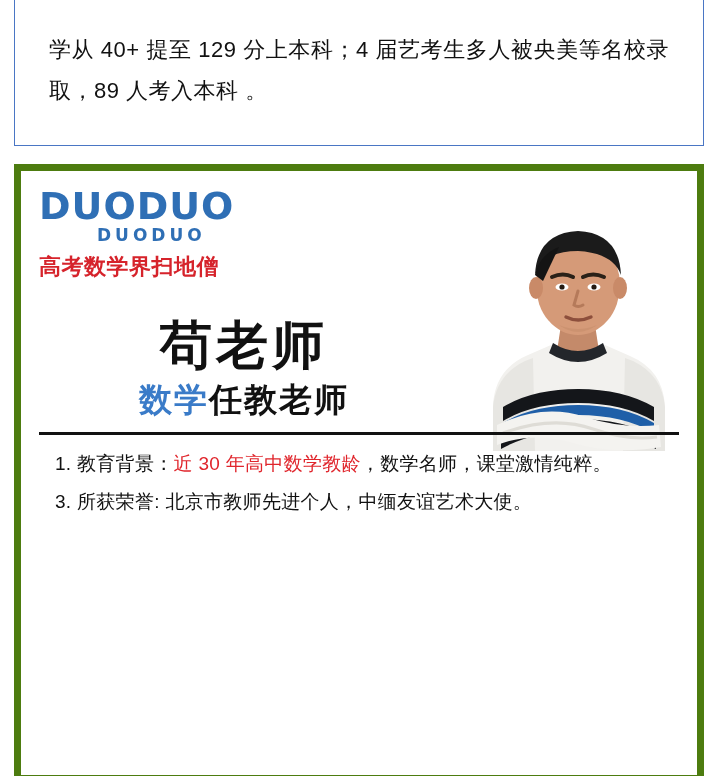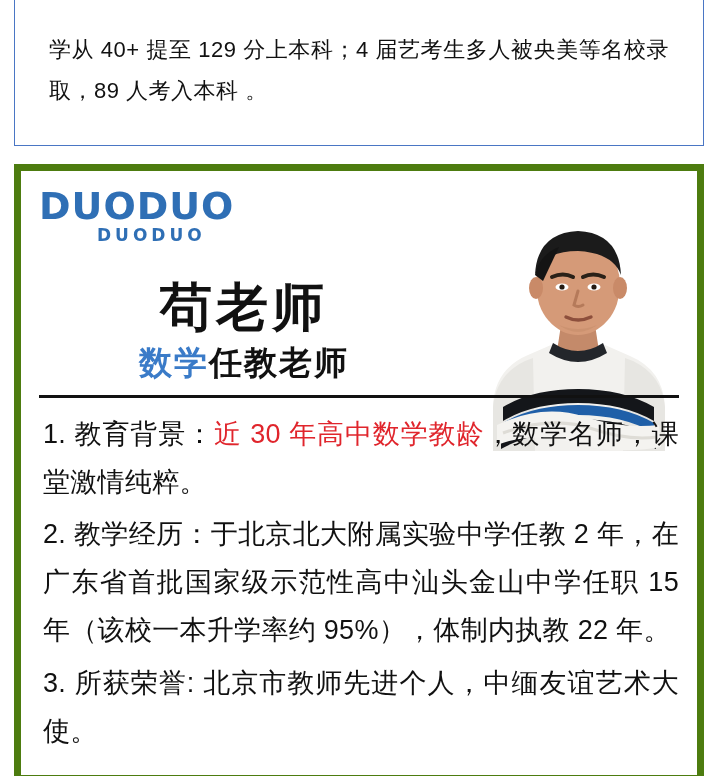--- a/index.html
+++ b/index.html
@@ -124,22 +124,22 @@
     z-index: 2;
   }
   .photo svg { display: block; }
 
   
   .bio {
     position: relative;
     z-index: 3;
   }
   .bio p {
-    margin: 0 0 4px 4px;
-    font-size: 27px;
+    margin: 0 0 4px 16px;
+    font-size: 19px;
     line-height: 1.78;
     letter-spacing: 0.3px;
     text-align: justify;
     color: #111;
   }
   .red { color: #e0252c; }
 </style>
 </head>
 <body>
 
@@ -201,32 +201,32 @@
 
           <path d="M86 132 Q105 140 124 132 Q105 146 86 132 Z" fill="#c78d6b" opacity="0.6"></path>
         </g>
       </svg>
     </div>
 
     <div class="brand-block">
       <div class="brand-word">DUODUO</div>
       <div class="brand-sub">DUODUO</div>
       <div class="tagline">
+        <div>高考数学界扫地僧</div>
       </div>
     </div>
 
     <div class="teacher-name">
       <span class="nm">苟老师</span>
     </div>
     <div class="role-line">
       <span class="subj">数学</span><span class="rest">任教老师</span>
     </div>
 
     <div class="rule"></div>
 
     <div class="bio">
       <p><span>1. 教育背景：</span><span class="red">近 30 年高中数学教龄</span><span>，数学名师，课堂激情纯粹。</span></p>
-      <p><span>2. 教学经历：</span><span>于北京北大附属实验中学任教 2 年，在广东省首批国家级示范性高中汕头金山中学任职 15 年（该校一本升学率约 95%），体制内执教 22 年。</span></p>
       <p><span>3. 所获荣誉:</span><span> 北京市教师先进个人，中缅友谊艺术大使。</span></p>
     </div>
 
   </section>
 </div>
 
 </body></html>

